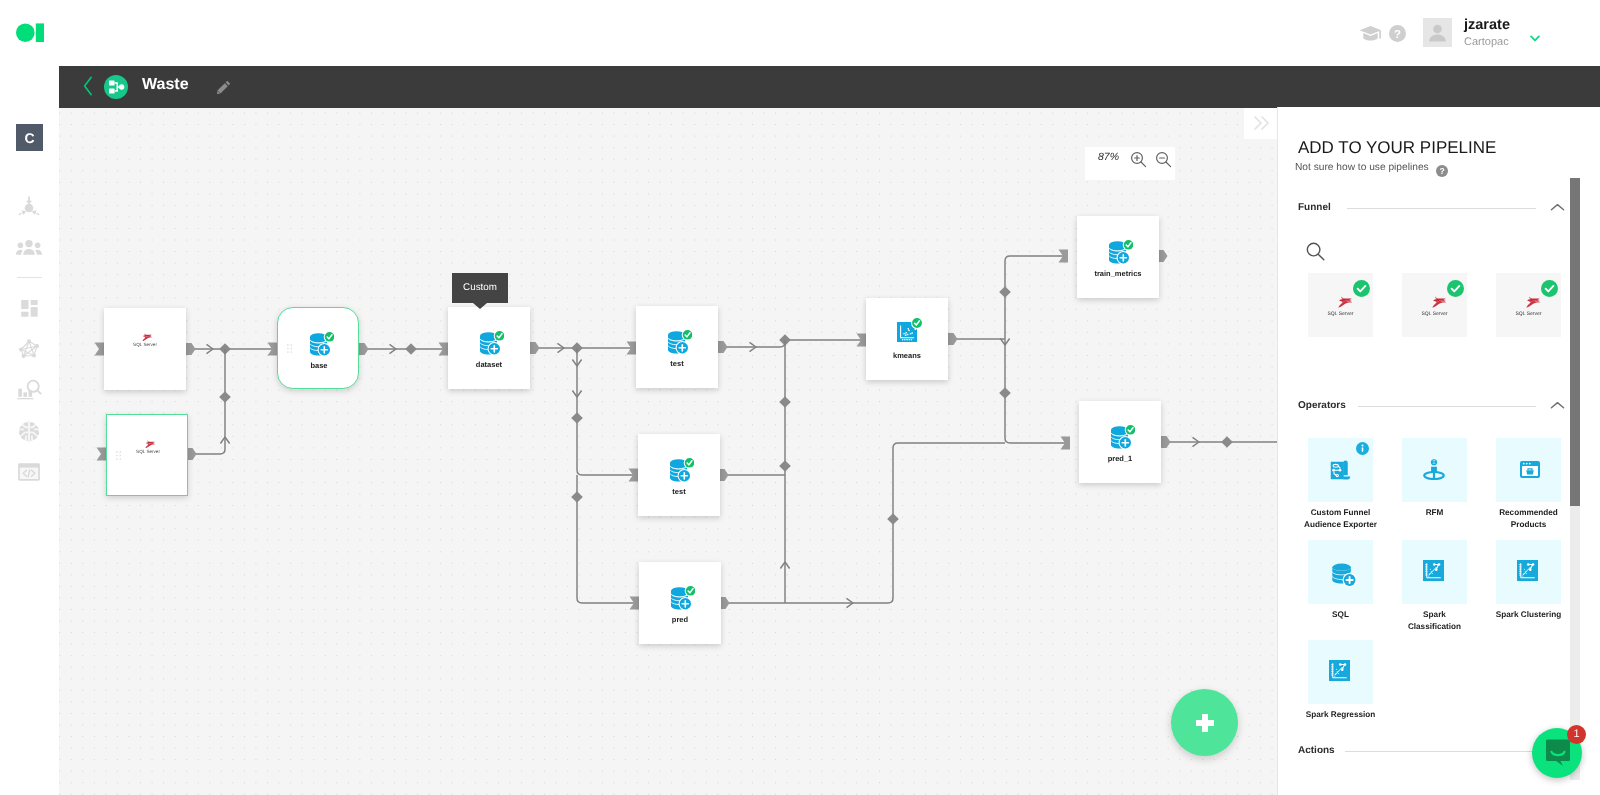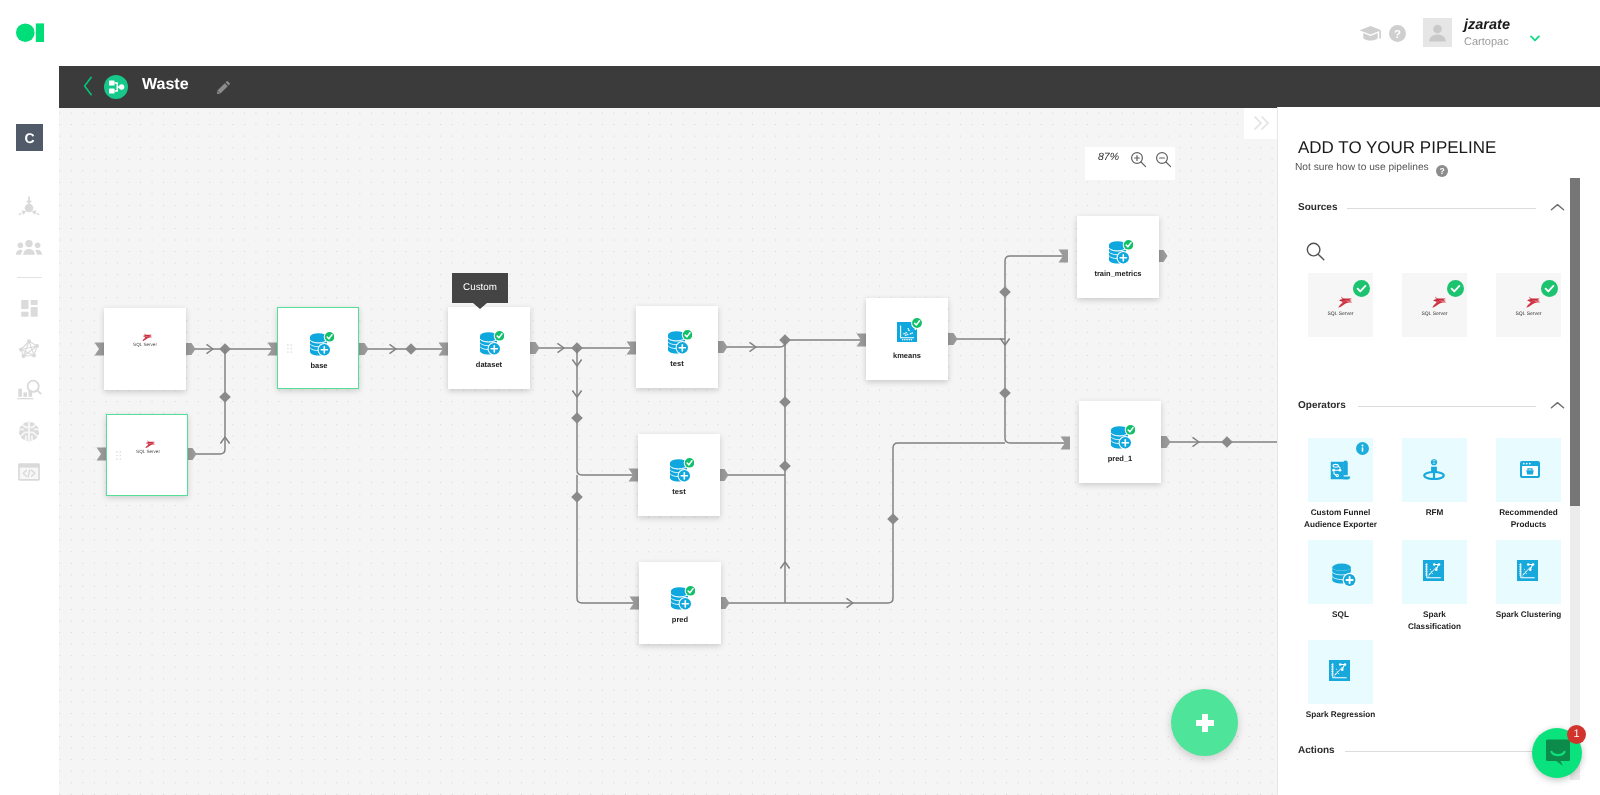--- a/index.html
+++ b/index.html
@@ -6,21 +6,21 @@
   html,body{margin:0;padding:0;}
   body{width:1600px;height:795px;overflow:hidden;background:#fff;
        font-family:"Liberation Sans",sans-serif;-webkit-font-smoothing:antialiased;text-rendering:geometricPrecision;}
   .app{position:relative;width:1600px;height:795px;overflow:hidden;}
 
   
   .topbar{position:absolute;left:0;top:0;width:1600px;height:66px;background:#fff;}
   .logo{position:absolute;left:16px;top:23px;width:28px;height:19px;}
   .tb-icon{position:absolute;}
   .avatar{position:absolute;left:1423px;top:18px;width:29px;height:29px;background:#e6e6e6;}
-  .uname{position:absolute;left:1464px;top:17px;font-size:14.5px;font-weight:700;color:#1a1a1a;font-style:italic;}
+  .uname{position:absolute;left:1464px;top:17px;font-size:14.5px;font-weight:700;color:#1a1a1a;}
   .uorg{position:absolute;left:1464px;top:36px;font-size:11px;color:#9b9b9b;}
 
   
   .rail{position:absolute;left:0;top:66px;width:59px;height:729px;background:#fff;}
   .ws-badge{position:absolute;left:16px;top:58px;width:27px;height:27px;background:#515a68;
      color:#fff;font-size:14px;font-weight:700;display:flex;align-items:center;justify-content:center;}
   .rail-item{position:absolute;left:15px;width:28px;height:28px;}
   .rail-div{position:absolute;left:17px;top:211px;width:25px;height:1px;background:#e3e3e3;}
 
   
@@ -311,21 +311,21 @@
           <div class="node-lbl sqllbl">SQL Server</div>
           <div class="grip"><svg width="6" height="10" viewBox="0 0 6 10" fill="#e0e0e0">
               <circle cx="0.9" cy="0.9" r="0.85"></circle>
               <circle cx="4.3" cy="0.9" r="0.85"></circle>
               <circle cx="0.9" cy="4.5" r="0.85"></circle>
               <circle cx="4.3" cy="4.5" r="0.85"></circle>
               <circle cx="0.9" cy="8.1" r="0.85"></circle>
               <circle cx="4.3" cy="8.1" r="0.85"></circle>
             </svg></div>
         </div>
-        <div class="node sel" style="left: 218px; top: 199px;">
+        <div class="node sel" style="left: 218px; top: 199px; border-radius: 16px;">
           <div class="node-ico" style="top:22px;left:32px"><svg class="i-dataset" width="24" height="26" viewBox="0 0 48 52">
  <path d="M0 13.5 v30.5 c0 3.9 7.6 7 17 7 s17 -3.1 17 -7 v-30.5 z" fill="#0FA8DE"></path>
  <ellipse cx="17" cy="13.5" rx="17" ry="7" fill="#0FA8DE"></ellipse>
  <g fill="none" stroke="#fff" stroke-width="1.7">
    <path d="M0.4 20.5 c2.6 3.2 9.0 5.3 16.6 5.3 s14.0 -2.1 16.6 -5.3"></path>
    <path d="M0.4 28.2 c2.6 3.2 9.0 5.3 16.6 5.3 s14.0 -2.1 16.6 -5.3"></path>
    <path d="M0.4 35.9 c2.6 3.2 9.0 5.3 16.6 5.3 s14.0 -2.1 16.6 -5.3"></path>
  </g>
  <path d="M0 19.4 c2.7 3.3 9.2 5.5 17 5.5 s14.3 -2.2 17 -5.5 v1.9 c-2.7 3.3 -9.2 5.5 -17 5.5 s-14.3 -2.2 -17 -5.5 z" fill="#fff" opacity="0.55"></path>
  <circle cx="28.6" cy="39.6" r="13.6" fill="#fff"></circle>
@@ -528,21 +528,21 @@
     <div class="p-title">ADD TO YOUR PIPELINE</div>
     <div class="p-sub">Not sure how to use pipelines</div>
     <div class="p-sub-icn">
       <svg width="12" height="12" viewBox="0 0 12 12">
         <circle cx="6" cy="6" r="6" fill="#8c8c8c"></circle>
         <text x="6" y="9.3" text-anchor="middle" font-family="Liberation Sans, sans-serif" font-size="8.6" font-weight="700" fill="#fff">?</text>
       </svg>
     </div>
     <div id="panel-body">
         <div class="sec-hdr" style="top:95px">
-          <span class="sec-title">Sources</span>
+          <span class="sec-title">Funnel</span>
           <span class="sec-rule" style="left:49px;width:189px"></span>
           <span class="sec-chev">
             <svg width="15" height="9" viewBox="0 0 15 9" fill="none" stroke="#6f6f6f" stroke-width="1.4" stroke-linecap="round" stroke-linejoin="round">
               <path d="M1.4 6.7 L7.5 1.6 L13.6 6.7"></path>
             </svg>
           </span>
         </div>
         <div class="p-search" style="position:absolute;left:28px;top:135px"><svg width="19" height="19" viewBox="0 0 19 19" fill="none" stroke="#515151" stroke-width="1.4">
             <circle cx="7.6" cy="7.6" r="6.3"></circle>
             <path d="M12.2 12.2 L17.8 17.8" stroke-linecap="round"></path>

